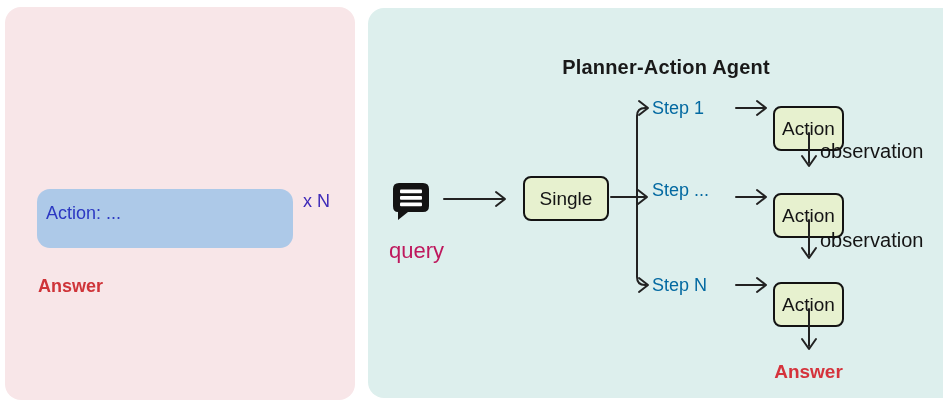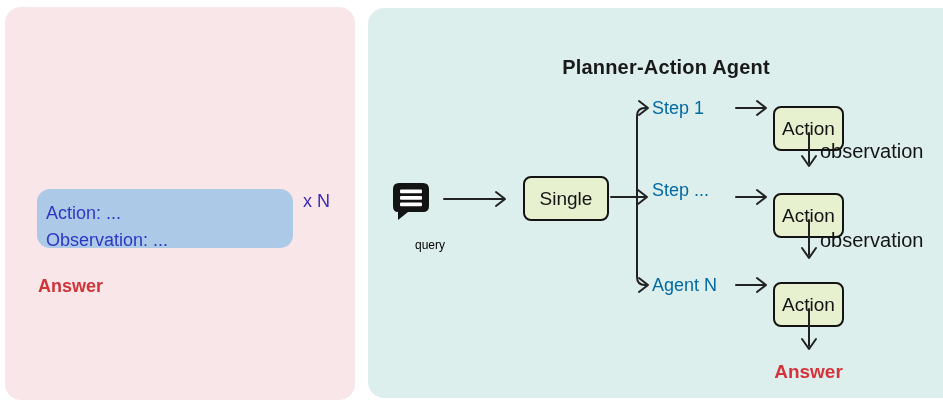--- a/index.html
+++ b/index.html
@@ -20,21 +20,21 @@
 
   .loop-box{position:absolute;left:32px;top:182px;width:256px;height:59px;
     background:#adc9e8;border-radius:13px;padding:11px 0 0 9px;box-sizing:border-box;}
   .loop-line{font-size:18px;font-weight:500;color:#2c38c2;line-height:27px;}
 
   .repeat-label{position:absolute;left:298px;top:184px;font-size:18px;font-weight:500;color:#3f2bb8;}
   .answer-left{position:absolute;left:33px;top:269px;font-size:18px;font-weight:600;color:#cf3439;}
 
   
   .abs{position:absolute;}
-  .query-label{left:389px;top:238px;font-size:12px;font-weight:500;color:#000000;margin-left:26px;}
+  .query-label{left:389px;top:238px;font-size:22px;font-weight:500;color:#be185d;}
 
   .node{position:absolute;background:#e7f1cf;border:2.5px solid #131313;border-radius:8px;
     display:flex;align-items:center;justify-content:center;
     font-size:19px;font-weight:500;color:#141414;box-sizing:border-box;}
   .planner-node{left:523px;top:176px;width:86px;height:45px;}
   .action-node{left:773px;width:71px;height:45px;margin-top:20px;}
   .action-1{top:86px;}
   .action-2{top:173px;}
   .action-3{top:262px;}
 
@@ -47,21 +47,20 @@
   .wires{position:absolute;left:0;top:0;pointer-events:none;}
 </style>
 </head>
 <body>
 
 <div class="canvas">
 
   <div class="panel panel-left">
     <div class="loop-box">
       <div class="loop-line">Action: ...</div>
-      <div class="loop-line">Observation: ...</div>
     </div>
     <div class="repeat-label">x N</div>
     <div class="answer-left">Answer</div>
   </div>
 
   <div class="panel panel-right">
     <div class="panel-title">Planner-Action Agent</div>
   </div>
 
   <svg class="abs" style="left:391px;top:181px;" width="40" height="40" viewBox="0 0 40 40">
@@ -72,21 +71,21 @@
   </svg>
   <div class="abs query-label">query</div>
 
   <div class="node planner-node">Single</div>
   <div class="node action-node action-1">Action</div>
   <div class="node action-node action-2">Action</div>
   <div class="node action-node action-3">Action</div>
 
   <div class="step-label" style="top:108px;">Step 1</div>
   <div class="step-label" style="top:190px;">Step ...</div>
-  <div class="step-label" style="top:285px;">Agent N</div>
+  <div class="step-label" style="top:285px;">Step N</div>
 
   <div class="obs-label" style="top:140px;">observation</div>
   <div class="obs-label" style="top:229px;">observation</div>
 
   <div class="answer-right">Answer</div>
 
   <svg class="wires" width="943" height="410" viewBox="0 0 943 410" fill="none" stroke="#222222" stroke-width="2" stroke-linecap="round" stroke-linejoin="round">
 
     <path d="M444 199 H504"></path>
     <path d="M496 192 L505 199 L496 206"></path>

